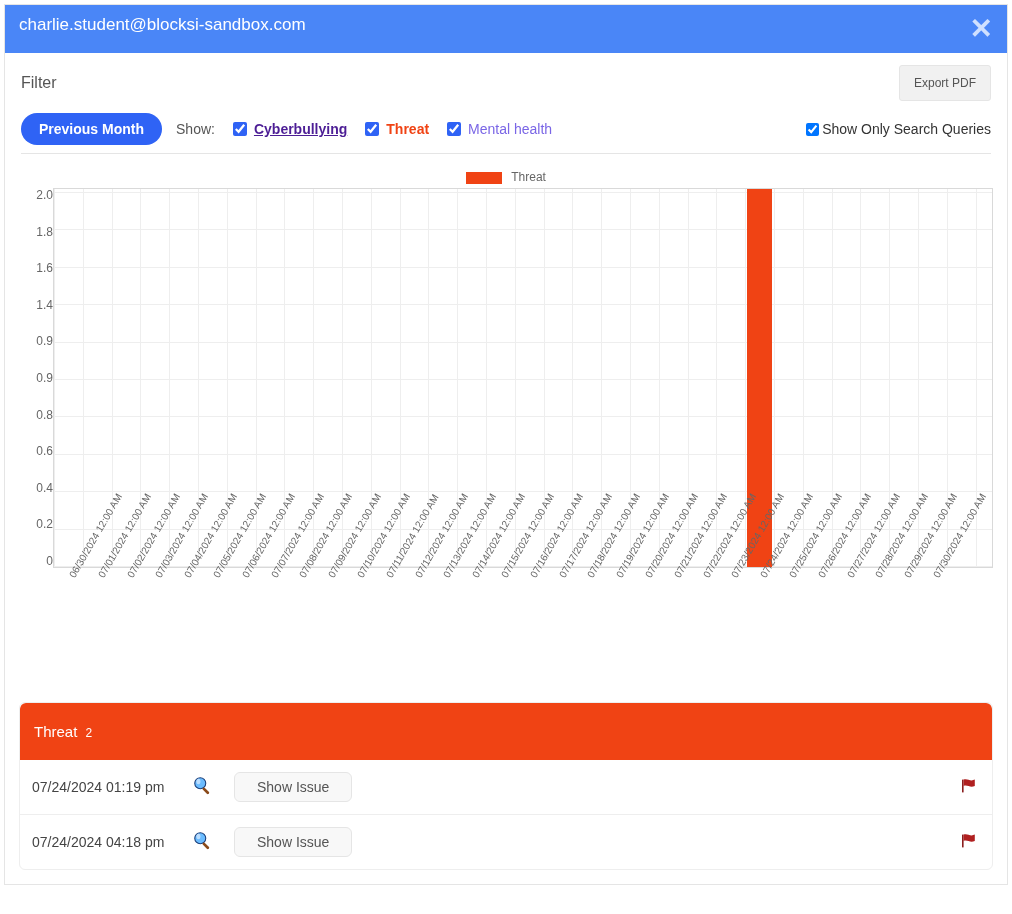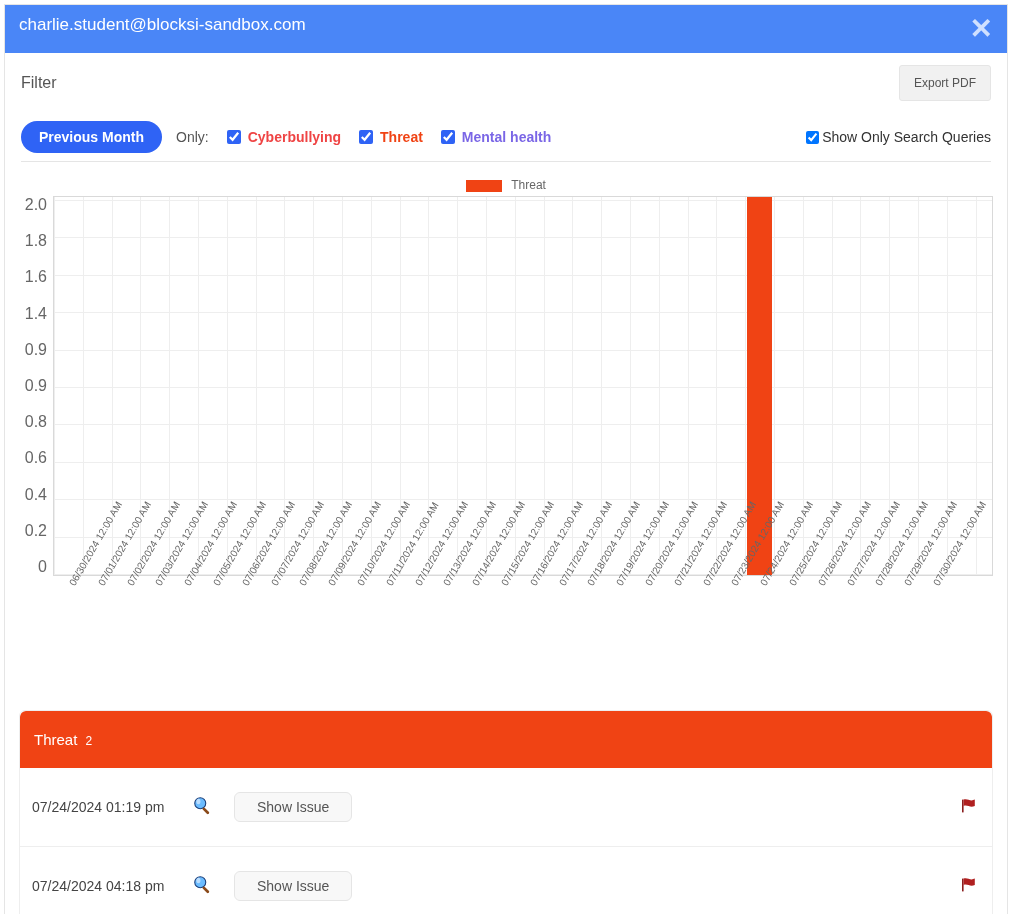--- a/index.html
+++ b/index.html
@@ -4,50 +4,50 @@
 <style>
   * { box-sizing: border-box; }
   body { margin: 0; font-family: Arial, Helvetica, sans-serif; color: #333; background: #fff; padding: 4px; }
   .window { width: 1004px; border: 1px solid #e5e5e5; background: #fff; }
   .titlebar { background: #4a86f7; color: #fff; padding: 10px 14px; font-size: 17px; display: flex; justify-content: space-between; align-items: flex-start; }
   .close-x { font-size: 28px; font-weight: bold; color: #cfe0ff; cursor: pointer; line-height: 1; }
   .panel { padding: 12px 16px 6px 16px; }
   .top-row { display: flex; justify-content: space-between; align-items: center; }
   .filter-title { font-size: 16px; color: #555; }
   .export-btn { background: #f1f1f1; border: 1px solid #e5e5e5; border-radius: 3px; padding: 10px 14px; font-size: 12px; color: #555; cursor: pointer; }
-  .filter-row { display: flex; align-items: center; margin-top: 20px; gap: 14px; font-size: 14px; border-bottom: 1px solid #e5e5e5; padding-bottom: 8px; }
+  .filter-row { display: flex; align-items: center; margin-top: 12px; gap: 14px; font-size: 14px; border-bottom: 1px solid #e5e5e5; padding-bottom: 8px; }
   .prev-btn { background: #2f63f5; color: #fff; border: none; border-radius: 18px; padding: 8px 18px; font-weight: bold; font-size: 14px; cursor: pointer; }
   .show-lbl { color: #555; }
   .cb-wrap { display: inline-flex; align-items: center; gap: 4px; }
   .cb-wrap input[type=checkbox] { accent-color: #2f63f5; width: 14px; height: 14px; }
-  .lbl-cyber { color: #ef4444; font-weight: bold; }
+  .lbl-cyber { color: #4c1d95; font-weight: bold; text-decoration: underline; }
   .lbl-threat { color: #f04314; font-weight: bold; }
-  .lbl-mental { color: #7a66e6; font-weight: bold; }
+  .lbl-mental { color: #7a66e6; font-weight: normal; }
   .spacer { flex: 1; }
   .sq-wrap { display: inline-flex; align-items: center; color: #333; }
 
   
   .chart-wrap { padding: 10px 14px 4px 14px; }
   .legend { text-align: center; font-size: 12px; color: #666; }
   .legend-box { display: inline-block; width: 36px; height: 12px; background: #f04314; margin-right: 6px; vertical-align: middle; }
   .chart-area { display: flex; margin-top: 4px; }
-  .y-axis { display: flex; flex-direction: column; justify-content: space-between; height: 380px; font-size: 16px; color: #666; padding-right: 6px; text-align: right; width: 34px; }
+  .y-axis { display: flex; flex-direction: column; justify-content: space-between; height: 380px; font-size: 12px; color: #666; text-align: right; width: 34px; }
   .grid { position: relative; flex: 1; height: 380px; border: 1px solid #d9d9d9; background-image:
      repeating-linear-gradient(to right, #eee 0, #eee 1px, transparent 1px, transparent 28.8px),
      repeating-linear-gradient(to top, #eee 0, #eee 1px, transparent 1px, transparent 37.4px); }
   .bar { position: absolute; bottom: 0; width: 25px; background: #f04314; }
   .x-axis { display: flex; margin-left: 34px; }
   .x-tick { width: 28.8px; height: 110px; position: relative; }
   .x-tick span { position: absolute; left: 14px; top: 6px; transform: rotate(-60deg); transform-origin: top left; white-space: nowrap; font-size: 10px; color: #666; }
 
   
   .threat-section { margin: 20px 14px 14px 14px; border: 1px solid #eee; border-radius: 6px; overflow: hidden; }
   .threat-header { background: #f04314; color: #fff; padding: 20px 14px; font-size: 15px; border-radius: 6px 6px 0 0; }
   .threat-header .count { font-size: 12px; margin-left: 4px; }
-  .issue-row { display: flex; align-items: center; padding: 24px 12px; border-top: 1px solid #eee; gap: 20px; font-size: 14px; }
+  .issue-row { display: flex; align-items: center; padding: 12px 12px; border-top: 1px solid #eee; gap: 20px; font-size: 14px; }
   .issue-row:first-of-type { border-top: none; }
   .issue-ts { color: #444; width: 140px; }
   .mag { width: 22px; height: 22px; }
   .show-issue-btn { background: #f8f8f8; border: 1px solid #e5e5e5; border-radius: 6px; padding: 6px 22px; font-size: 14px; color: #555; cursor: pointer; }
   .flag-cell { margin-left: auto; }
   .flag { width: 20px; height: 16px; }
 </style>
 </head>
 <body>
 
@@ -58,21 +58,21 @@
     <span class="close-x">✕</span>
   </div>
 
   <div class="panel">
     <div class="top-row">
       <div class="filter-title">Filter</div>
       <button class="export-btn">Export PDF</button>
     </div>
     <div class="filter-row">
       <button class="prev-btn">Previous Month</button>
-      <span class="show-lbl">Only:</span>
+      <span class="show-lbl">Show:</span>
 
       <label class="cb-wrap">
         <input type="checkbox" checked="" style="">
         <span class="lbl-cyber">Cyberbullying</span>
       </label>
       <label class="cb-wrap">
         <input type="checkbox" checked="" style="">
         <span class="lbl-threat">Threat</span>
       </label>
       <label class="cb-wrap">

